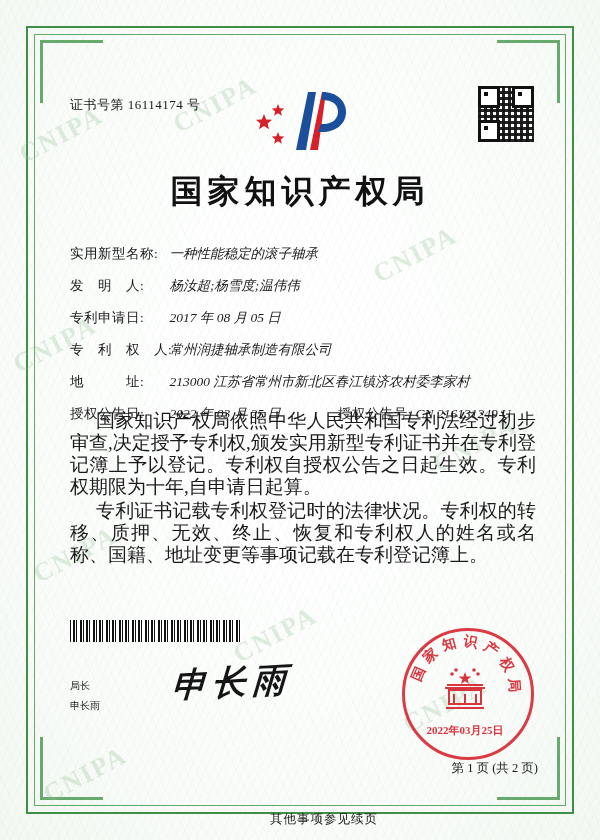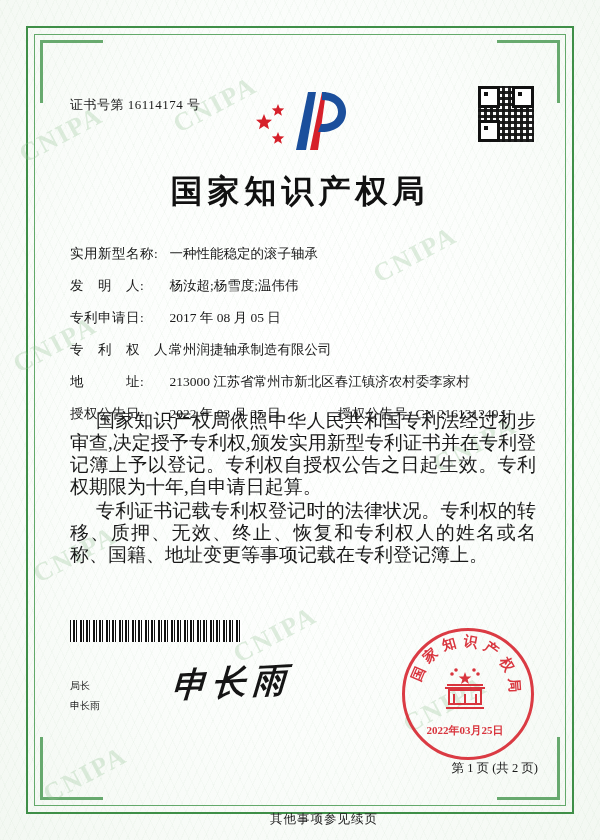--- a/index.html
+++ b/index.html
@@ -164,20 +164,21 @@
     line-height: 32px;
     white-space: nowrap;
   }
   .lbl {
     display: inline-block;
     width: 96px;
     letter-spacing: 0.5px;
   }
   .val {
     display: inline-block;
+    font-style: italic;
   }
   .row.pair .val2-lbl {
     display: inline-block;
     width: 84px;
     margin-left: 44px;
     letter-spacing: 0.5px;
     text-align: right;
   }
 
   .paras {

